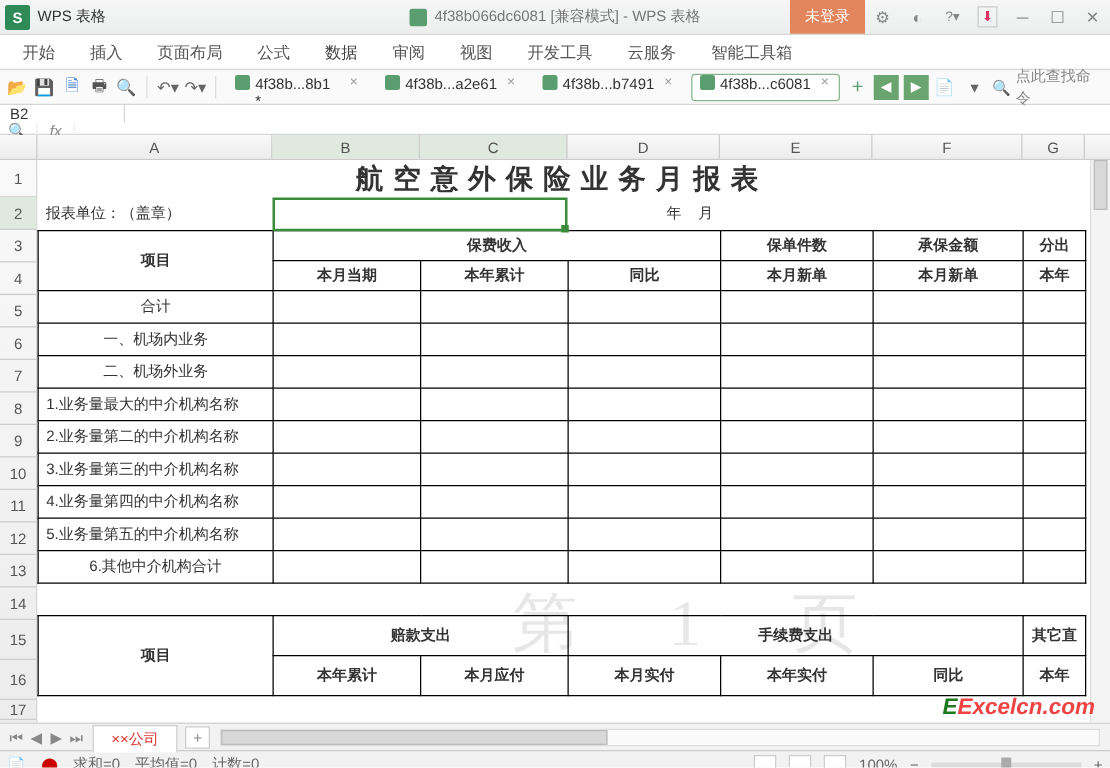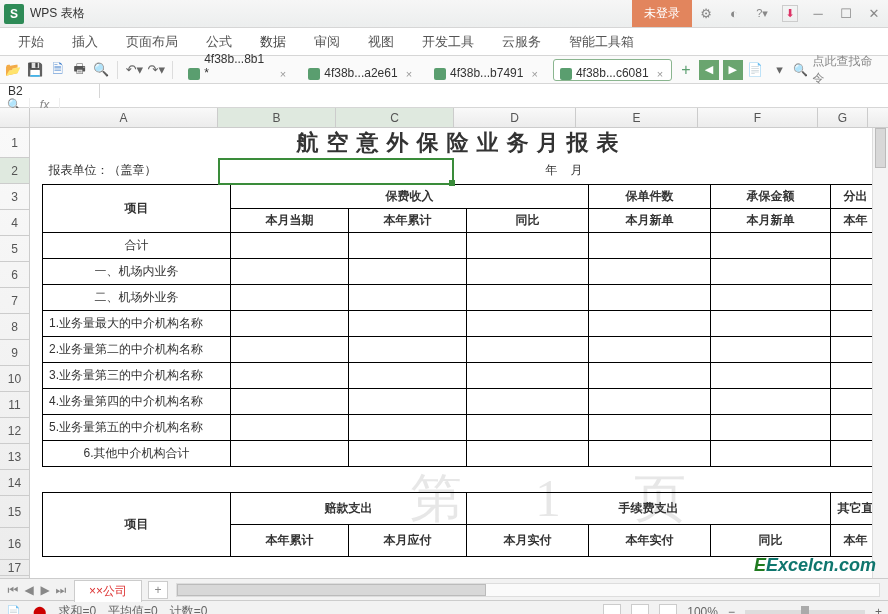--- a/index.html
+++ b/index.html
@@ -24,21 +24,21 @@
 
 
 .menubar { height: 28px; display: flex; align-items: center; padding: 0 4px; border-bottom: 1px solid #d6d6d6; }
 .menubar .tab { padding: 0 14px; height: 100%; display: flex; align-items: center; font-size: 13px; color: #555; cursor: pointer; }
 .menubar .tab.active { color: #404040; }
 
 
 .toolbar { height: 28px; display: flex; align-items: center; padding: 0 4px; border-bottom: 1px solid #d6d6d6; background: #fafafa; gap: 2px; }
 .toolbar .tbtn { width: 20px; height: 20px; display: flex; align-items: center; justify-content: center; color: #666; font-size: 13px; cursor: pointer; }
 .toolbar .sep { width: 1px; height: 18px; background: #ddd; margin: 0 4px; }
-.toolbar .doctab { display: flex; align-items: flex-end; height: 22px; padding: 0 8px 0 6px; border: 1px solid transparent; margin: 0 2px; font-size: 12px; cursor: pointer; gap: 4px; }
+.toolbar .doctab { display: flex; align-items: flex-start; height: 22px; padding: 0 8px 0 6px; border: 1px solid transparent; margin: 0 2px; font-size: 12px; cursor: pointer; gap: 4px; }
 .toolbar .doctab.active { background: #fff; border: 1px solid #8ab58f; border-radius: 3px; }
 .toolbar .doctab .docicon { width: 12px; height: 12px; background: #5a9e6f; border-radius: 2px; display: inline-block; }
 .toolbar .doctab .xclose { color: #999; font-size: 11px; margin-left: 4px; }
 .toolbar .addtab { width: 20px; height: 20px; display: flex; align-items: center; justify-content: center; color: #5a9e6f; font-size: 16px; cursor: pointer; }
 .toolbar .navbtn { width: 20px; height: 20px; background: #6aa56f; color: #fff; display: flex; align-items: center; justify-content: center; margin: 0 1px; font-size: 11px; }
 .toolbar .right { margin-left: auto; display: flex; align-items: center; gap: 4px; }
 .toolbar .search { display: flex; align-items: center; gap: 4px; color: #888; font-size: 12px; }
 
 
 .fbar { height: 24px; display: flex; align-items: stretch; border-bottom: 1px solid #d6d6d6; flex-direction: column; }
@@ -63,21 +63,21 @@
 
 .sheet { display: flex; height: 450px; overflow: hidden; position: relative; }
 .rowheads { width: 30px; background: linear-gradient(#f9f9f9,#ececec); border-right: 1px solid #ccc; }
 .rowhead { height: 26px; border-bottom: 1px solid #ccc; display: flex; align-items: center; justify-content: center; font-size: 12px; color: #555; }
 .rowhead.r1 { height: 30px; }
 .rowhead.sel { background: #dfe9df; }
 
 .cells { flex: 1; position: relative; background: #fff; }
 
 
-.report { position: absolute; left: 12px; top: 0; border-collapse: collapse; }
+.report { position: absolute; left: 0; top: 0; border-collapse: collapse; }
 .report td, .report th { border: 1.5px solid #000; font-size: 12px; text-align: center; height: 26px; white-space: nowrap; overflow: hidden; }
 .report .title { font-size: 22px; font-weight: bold; letter-spacing: 8px; height: 30px; border: none; }
 .report .noborder { border: none; }
 .report .thinrow td, .report .thinrow th { height: 24px; }
 .report .sec2 td, .report .sec2 th { height: 32px; }
 .report .left { text-align: left; padding-left: 6px; margin-left: 12px; }
 .report .right { text-align: right; padding-right: 6px; }
 
 
 .watermark { position: absolute; left: 380px; top: 336px; font-size: 52px; color: rgba(120,120,120,0.18); letter-spacing: 30px; font-family: SimSun, serif; pointer-events: none; }
@@ -98,31 +98,35 @@
 
 .statusbar { height: 22px; background: #f2f2f2; border-top: 1px solid #ccc; display: flex; align-items: center; font-size: 12px; color: #666; padding: 0 6px; gap: 12px; }
 .statusbar .right { margin-left: auto; display: flex; align-items: center; gap: 10px; }
 .statusbar .viewbtn { width: 18px; height: 16px; border: 1px solid #ccc; background: #fff; cursor: pointer; }
 .statusbar .zoomslider { width: 120px; height: 4px; background: #ddd; position: relative; }
 .statusbar .zoomslider::before { content: ""; position: absolute; left: 50%; top: -4px; width: 8px; height: 12px; background: #aaa; margin-left: -4px; }
 
 
 .excelcn { position: absolute; right: 12px; bottom: 38px; font-size: 18px; font-weight: bold; font-style: italic; }
 .excelcn .e { color: #1f7a1f; }
-.excelcn .rest { color: #0f766e; }
+.excelcn .rest { color: #ef4444; }
 
 .vscroll { position: absolute; right: 0; top: 0; bottom: 0; width: 16px; background: #f4f4f4; border-left: 1px solid #ddd; }
 .vscroll .thumb { position: absolute; top: 0; left: 2px; right: 2px; height: 40px; background: #d8d8d8; border: 1px solid #bbb; }
 </style>
 </head>
 <body>
 
 <div class="titlebar">
   <div class="logo">S</div>
   <div class="appname">WPS 表格</div>
+  <div class="doc">
+    <span class="icon"></span>
+    <span>4f38b066dc6081 [兼容模式] - WPS 表格</span>
+  </div>
   <div class="right">
     <div class="login">未登录</div>
     <div class="ico gear"></div>
     <div class="ico skin"></div>
     <div class="ico help"></div>
     <div class="ico drop"></div>
     <div class="ico min"></div>
     <div class="ico max"></div>
     <div class="ico close"></div>
   </div>

